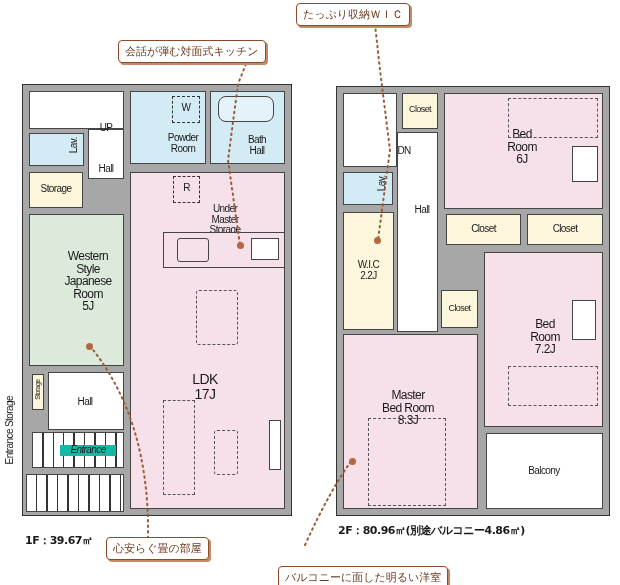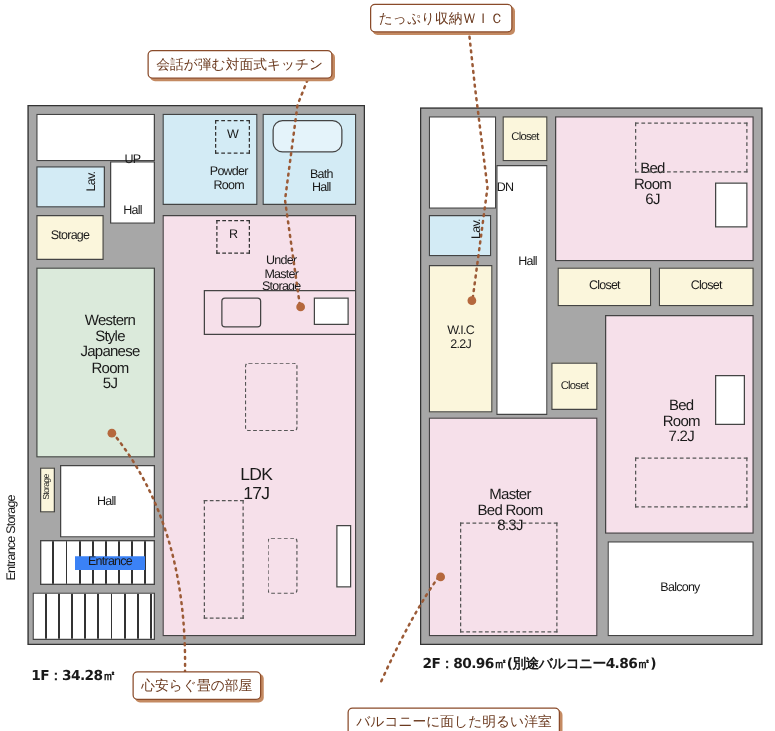--- a/index.html
+++ b/index.html
@@ -75,25 +75,25 @@
   <div class="room" style="left:163px;top:400px;width:32px;height:95px;border:1.5px dashed #555;"></div>
   <div class="room" style="left:214px;top:430px;width:24px;height:45px;border:1.5px dashed #555;border-radius:3px;"></div>
   <div class="room" style="left:269px;top:420px;width:12px;height:50px;background:#fff;"></div>
 
   <div class="room yellow" style="left:32px;top:374px;width:12px;height:36px;"></div>
   <div class="lbl sm vert" style="left:18px;top:386px;width:40px;font-size:7px;">Storage</div>
   <div class="room white" style="left:48px;top:372px;width:76px;height:58px;"></div>
   <div class="lbl sm" style="left:70px;top:397px;width:30px;">Hall</div>
 
   <div class="room white" style="left:32px;top:432px;width:92px;height:36px;background:repeating-linear-gradient(90deg,#fff 0 9px,#333 9px 10.5px);"></div>
-  <div class="lbl sm" style="left:60px;top:445px;width:56px;background:#3b82f6;">Entrance</div>
+  <div class="lbl sm" style="left:60px;top:445px;width:56px;background:#14b8a6;font-style:italic;">Entrance</div>
   <div class="room white" style="left:26px;top:474px;width:98px;height:38px;background:repeating-linear-gradient(90deg,#fff 0 9px,#333 9px 10.5px),#fff;"></div>
   <div class="lbl sm vert" style="left:-40px;top:425px;width:100px;">Entrance Storage</div>
 
-  <div class="area" style="left:25px;top:533px;">1F：34.28㎡</div>
+  <div class="area" style="left:25px;top:533px;">1F：39.67㎡</div>
 </div>
 
 <div>
   <div class="wall" style="left:336px;top:86px;width:274px;height:430px;"></div>
 
   <div class="room white" style="left:343px;top:93px;width:54px;height:74px;"></div>
 
   <div class="room yellow" style="left:402px;top:93px;width:36px;height:36px;"></div>
   <div class="lbl sm" style="left:402px;top:105px;width:36px;font-size:9px;">Closet</div>
 

